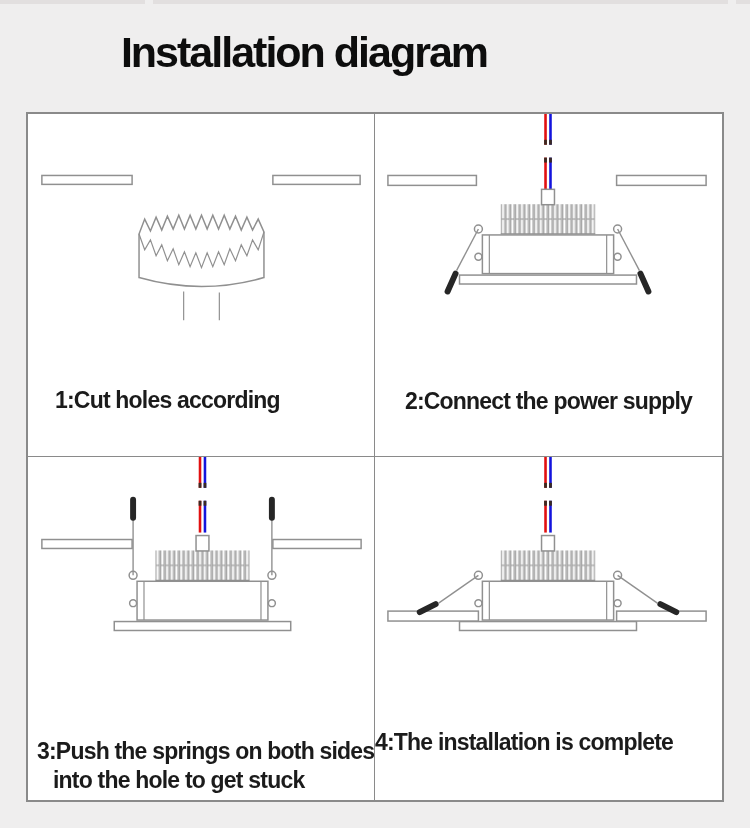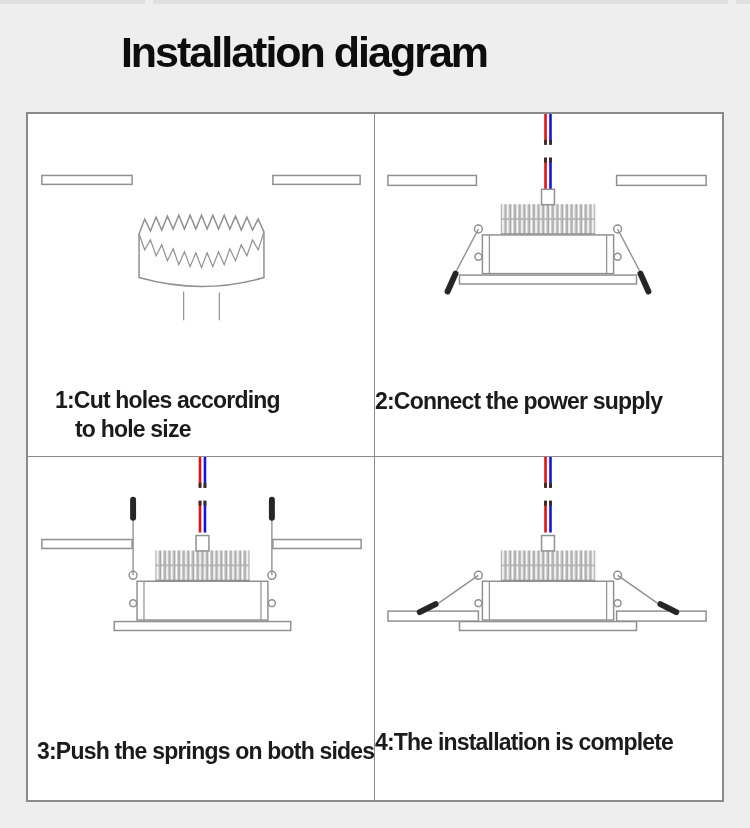--- a/index.html
+++ b/index.html
@@ -94,40 +94,39 @@
       <rect x="247" y="62" width="88" height="9" class="fw"></rect>
       <g>
         <path class="fw" d="M112,121 L117.7,106 L123.5,118 L129.2,104 L134.9,117 L140.6,103 L146.4,116 L152.1,102 L157.8,116 L163.5,102 L169.3,116 L175,102 L180.7,116 L186.4,102 L192.2,116 L197.9,102 L203.6,116 L209.3,103 L215.1,117 L220.8,104 L226.5,117 L232.2,106 L238,119 L238,165 Q175,183 112,165 Z"></path>
         <polyline class="lnthin" points="112,121 117.7,137 123.5,127 129.2,143 134.9,132 140.6,148 146.4,136 152.1,152 157.8,139 163.5,154 169.3,140 175,155 180.7,140 186.4,154 192.2,139 197.9,152 203.6,136 209.3,148 215.1,132 220.8,143 226.5,127 232.2,137 238,119"></polyline>
         <line x1="157" y1="179" x2="157" y2="208" class="lnthin"></line>
         <line x1="193" y1="180" x2="193" y2="208" class="lnthin"></line>
       </g>
     </svg>
     <div class="caption" style="left:27px;top:272px;">
       <span>1:Cut holes according</span>
-      <span class="l2" style="padding-left:20px">to hole size</span>
     </div>
   </div>
 
   <div class="panel bb">
     <svg viewBox="0 0 349 345" preserveAspectRatio="none">
       <rect x="13" y="62" width="89" height="10" class="fw"></rect>
       <rect x="243" y="62" width="90" height="10" class="fw"></rect>
       <use href="#wirepair" x="174" y="0"></use>
       <use href="#downlight" x="174" y="76"></use>
       <g>
         <line x1="104" y1="116" x2="82" y2="158" class="spring"></line>
         <line x1="81" y1="161" x2="73" y2="179" class="tip"></line>
       </g>
       <g>
         <line x1="244" y1="116" x2="266" y2="158" class="spring"></line>
         <line x1="267" y1="161" x2="275" y2="179" class="tip"></line>
       </g>
     </svg>
-    <div class="caption" style="left:0;top:273px;">
+    <div class="caption" style="left:0;top:273px;text-align:center;">
       <span>2:Connect the power supply</span>
     </div>
   </div>
 
   <div class="panel br">
     <svg viewBox="0 0 349 345" preserveAspectRatio="none">
       <rect x="14" y="83" width="91" height="9" class="fw"></rect>
       <rect x="247" y="83" width="89" height="9" class="fw"></rect>
       <use href="#wirepair" x="176" y="0"></use>
       <use href="#downlight" x="176" y="79"></use>
@@ -135,20 +134,21 @@
         <line x1="106" y1="119" x2="106" y2="62" class="spring"></line>
         <line x1="106" y1="61" x2="106" y2="43" class="tip"></line>
       </g>
       <g>
         <line x1="246" y1="119" x2="246" y2="62" class="spring"></line>
         <line x1="246" y1="61" x2="246" y2="43" class="tip"></line>
       </g>
     </svg>
     <div class="caption" style="left:9px;top:280px;">
       <span>3:Push the springs on both sides</span>
+      <span class="l2" style="padding-left:16px">into the hole to get stuck</span>
     </div>
   </div>
 
   <div class="panel">
     <svg viewBox="0 0 349 345" preserveAspectRatio="none">
       <use href="#wirepair" x="174" y="0"></use>
       <use href="#downlight" x="174" y="79"></use>
       <rect x="13" y="155" width="91" height="10" class="fw"></rect>
       <rect x="243" y="155" width="90" height="10" class="fw"></rect>
       <g>

